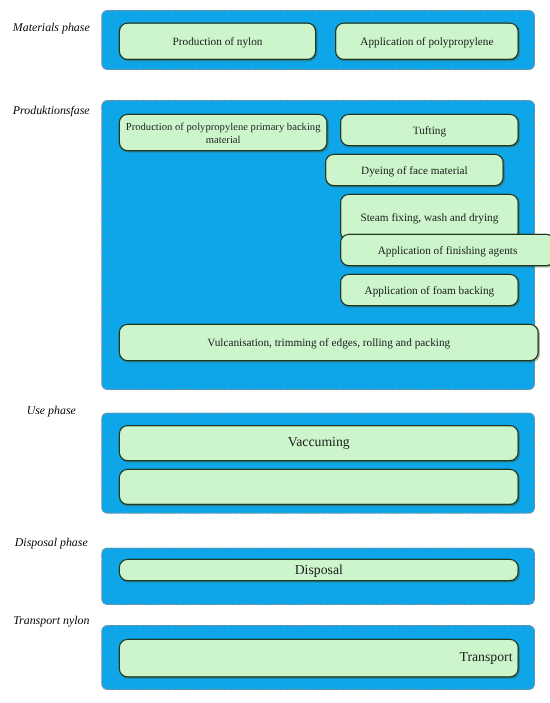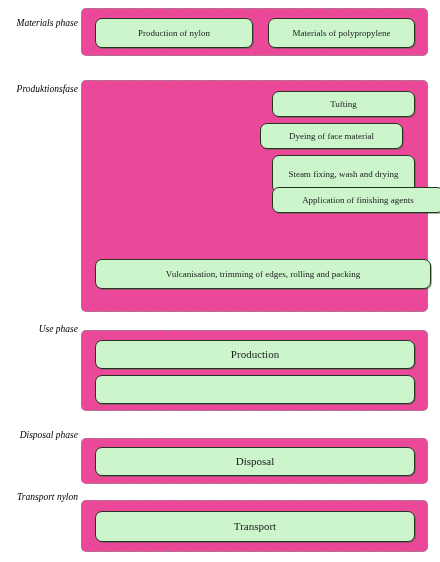--- a/index.html
+++ b/index.html
@@ -28,37 +28,37 @@
     position: absolute;
     left: 0;
     width: 440px;
   }
 
   .phase-label {
     position: absolute;
     left: 4px;
     top: 0;
     width: 74px;
-    text-align: right;
+    text-align: center;
     font-style: italic;
     font-size: 9.5px;
     color: #000000;
     line-height: 11px;
     white-space: nowrap;
   }
 
   .phase-box {
     position: absolute;
     left: 81px;
     top: 0;
     width: 347px;
     border: 1px dashed #8c8c8c;
     border-radius: 5px;
     box-sizing: border-box;
-    background: #ec4899;
+    background: #0ea5e9;
   }
 
   
   .node {
     position: absolute;
     box-sizing: border-box;
     background: #ccf5cc;
     border: 1px solid #22361f;
     border-radius: 7px;
     box-shadow: 1px 1px 0 rgba(60,90,60,0.45);
@@ -81,72 +81,78 @@
 
 <div class="diagram">
 
   <div class="phase" style="top:8px;">
     <div class="phase-label" style="top:10px;">Materials phase</div>
     <div class="phase-box" style="top:0; height:48px;">
       <div class="node med" style="left:13px; top:9px; width:158px; height:30px;">
         <span class="node-text">Production of nylon</span>
       </div>
       <div class="node med" style="left:186px; top:9px; width:147px; height:30px;">
-        <span class="node-text">Materials of polypropylene</span>
+        <span class="node-text">Application of polypropylene</span>
       </div>
     </div>
   </div>
 
   <div class="phase" style="top:80px;">
     <div class="phase-label" style="top:4px;">Produktionsfase</div>
     <div class="phase-box" style="top:0; height:232px;">
 
+      <div class="node" style="left:13px; top:10px; width:167px; height:30px;">
+        <span class="node-text">Production of polypropylene primary backing material</span>
+      </div>
 
       <div class="node med" style="left:190px; top:10px; width:143px; height:26px;align-items:center;">
         <span class="node-text">Tufting</span>
       </div>
       <div class="node med" style="left:178px; top:42px; width:143px; height:26px;">
         <span class="node-text">Dyeing of face material</span>
       </div>
       <div class="node med" style="left:190px; top:74px; width:143px; height:38px;">
         <span class="node-text">Steam fixing, wash and drying</span>
       </div>
       <div class="node med" style="left:190px; top:106px; width:172px; height:26px;">
         <span class="node-text">Application of finishing agents</span>
       </div>
+      <div class="node med" style="left:190px; top:138px; width:143px; height:26px;">
+        <span class="node-text">Application of foam backing</span>
+      </div>
 
       <div class="node med" style="left:13px; top:178px; width:336px; height:30px;">
         <span class="node-text">Vulcanisation, trimming of edges, rolling and packing</span>
       </div>
     </div>
   </div>
 
   <div class="phase" style="top:330px;">
     <div class="phase-label" style="top:-6px;">Use phase</div>
     <div class="phase-box" style="top:0; height:81px;">
       <div class="node big" style="left:13px; top:9px; width:320px; height:29px;">
-        <span class="node-text">Production</span>
+        <span class="node-text">Vaccuming</span>
       </div>
       <div class="node big" style="left:13px; top:44px; width:320px; height:29px;">
         <span class="node-text"></span>
       </div>
     </div>
   </div>
 
   <div class="phase" style="top:438px;">
     <div class="phase-label" style="top:-8px;">Disposal phase</div>
     <div class="phase-box" style="top:0; height:46px;">
-      <div class="node big" style="left:13px; top:8px; width:320px; height:29px;text-align:right;">
+      <div class="node big" style="left:13px; top:8px; width:320px; height:18px;text-align:right;">
         <span class="node-text">Disposal</span>
       </div>
     </div>
   </div>
 
   <div class="phase" style="top:500px;">
     <div class="phase-label" style="top:-8px;">Transport nylon</div>
     <div class="phase-box" style="top:0; height:52px;">
-      <div class="node big" style="left:13px; top:10px; width:320px; height:31px;">
+      <div class="node big" style="left:13px; top:10px; width:320px; height:31px;justify-content:flex-end;">
         <span class="node-text">Transport</span>
       </div>
     </div>
   </div>
 
 </div>
 
 </body></html>

